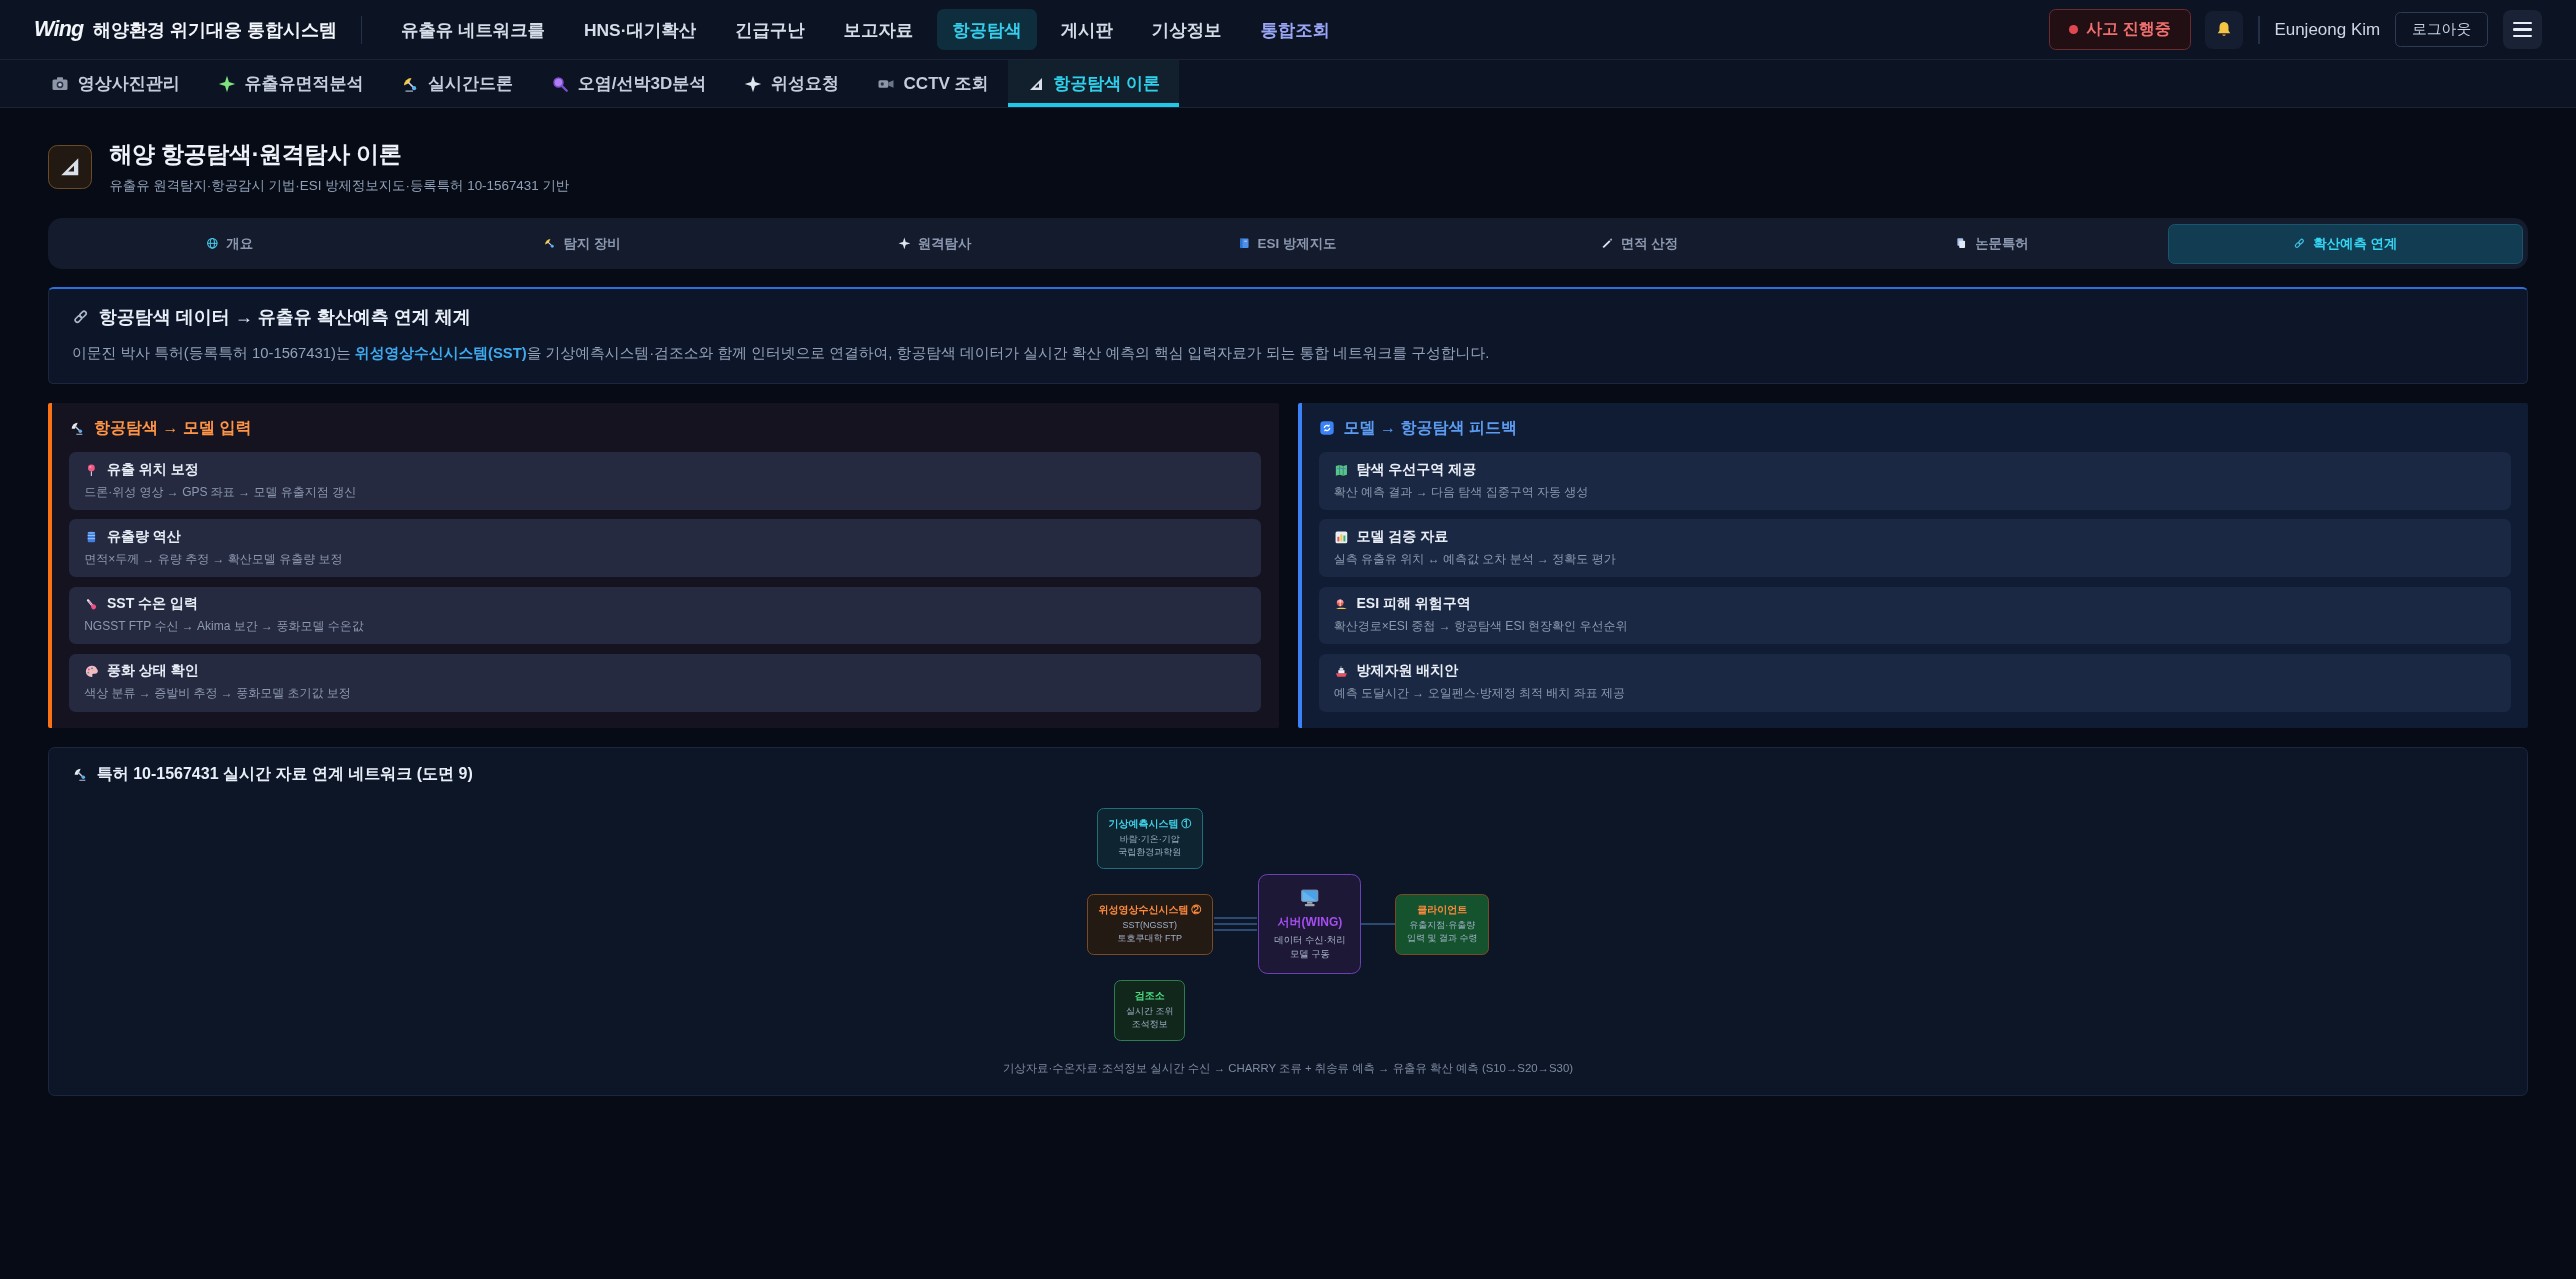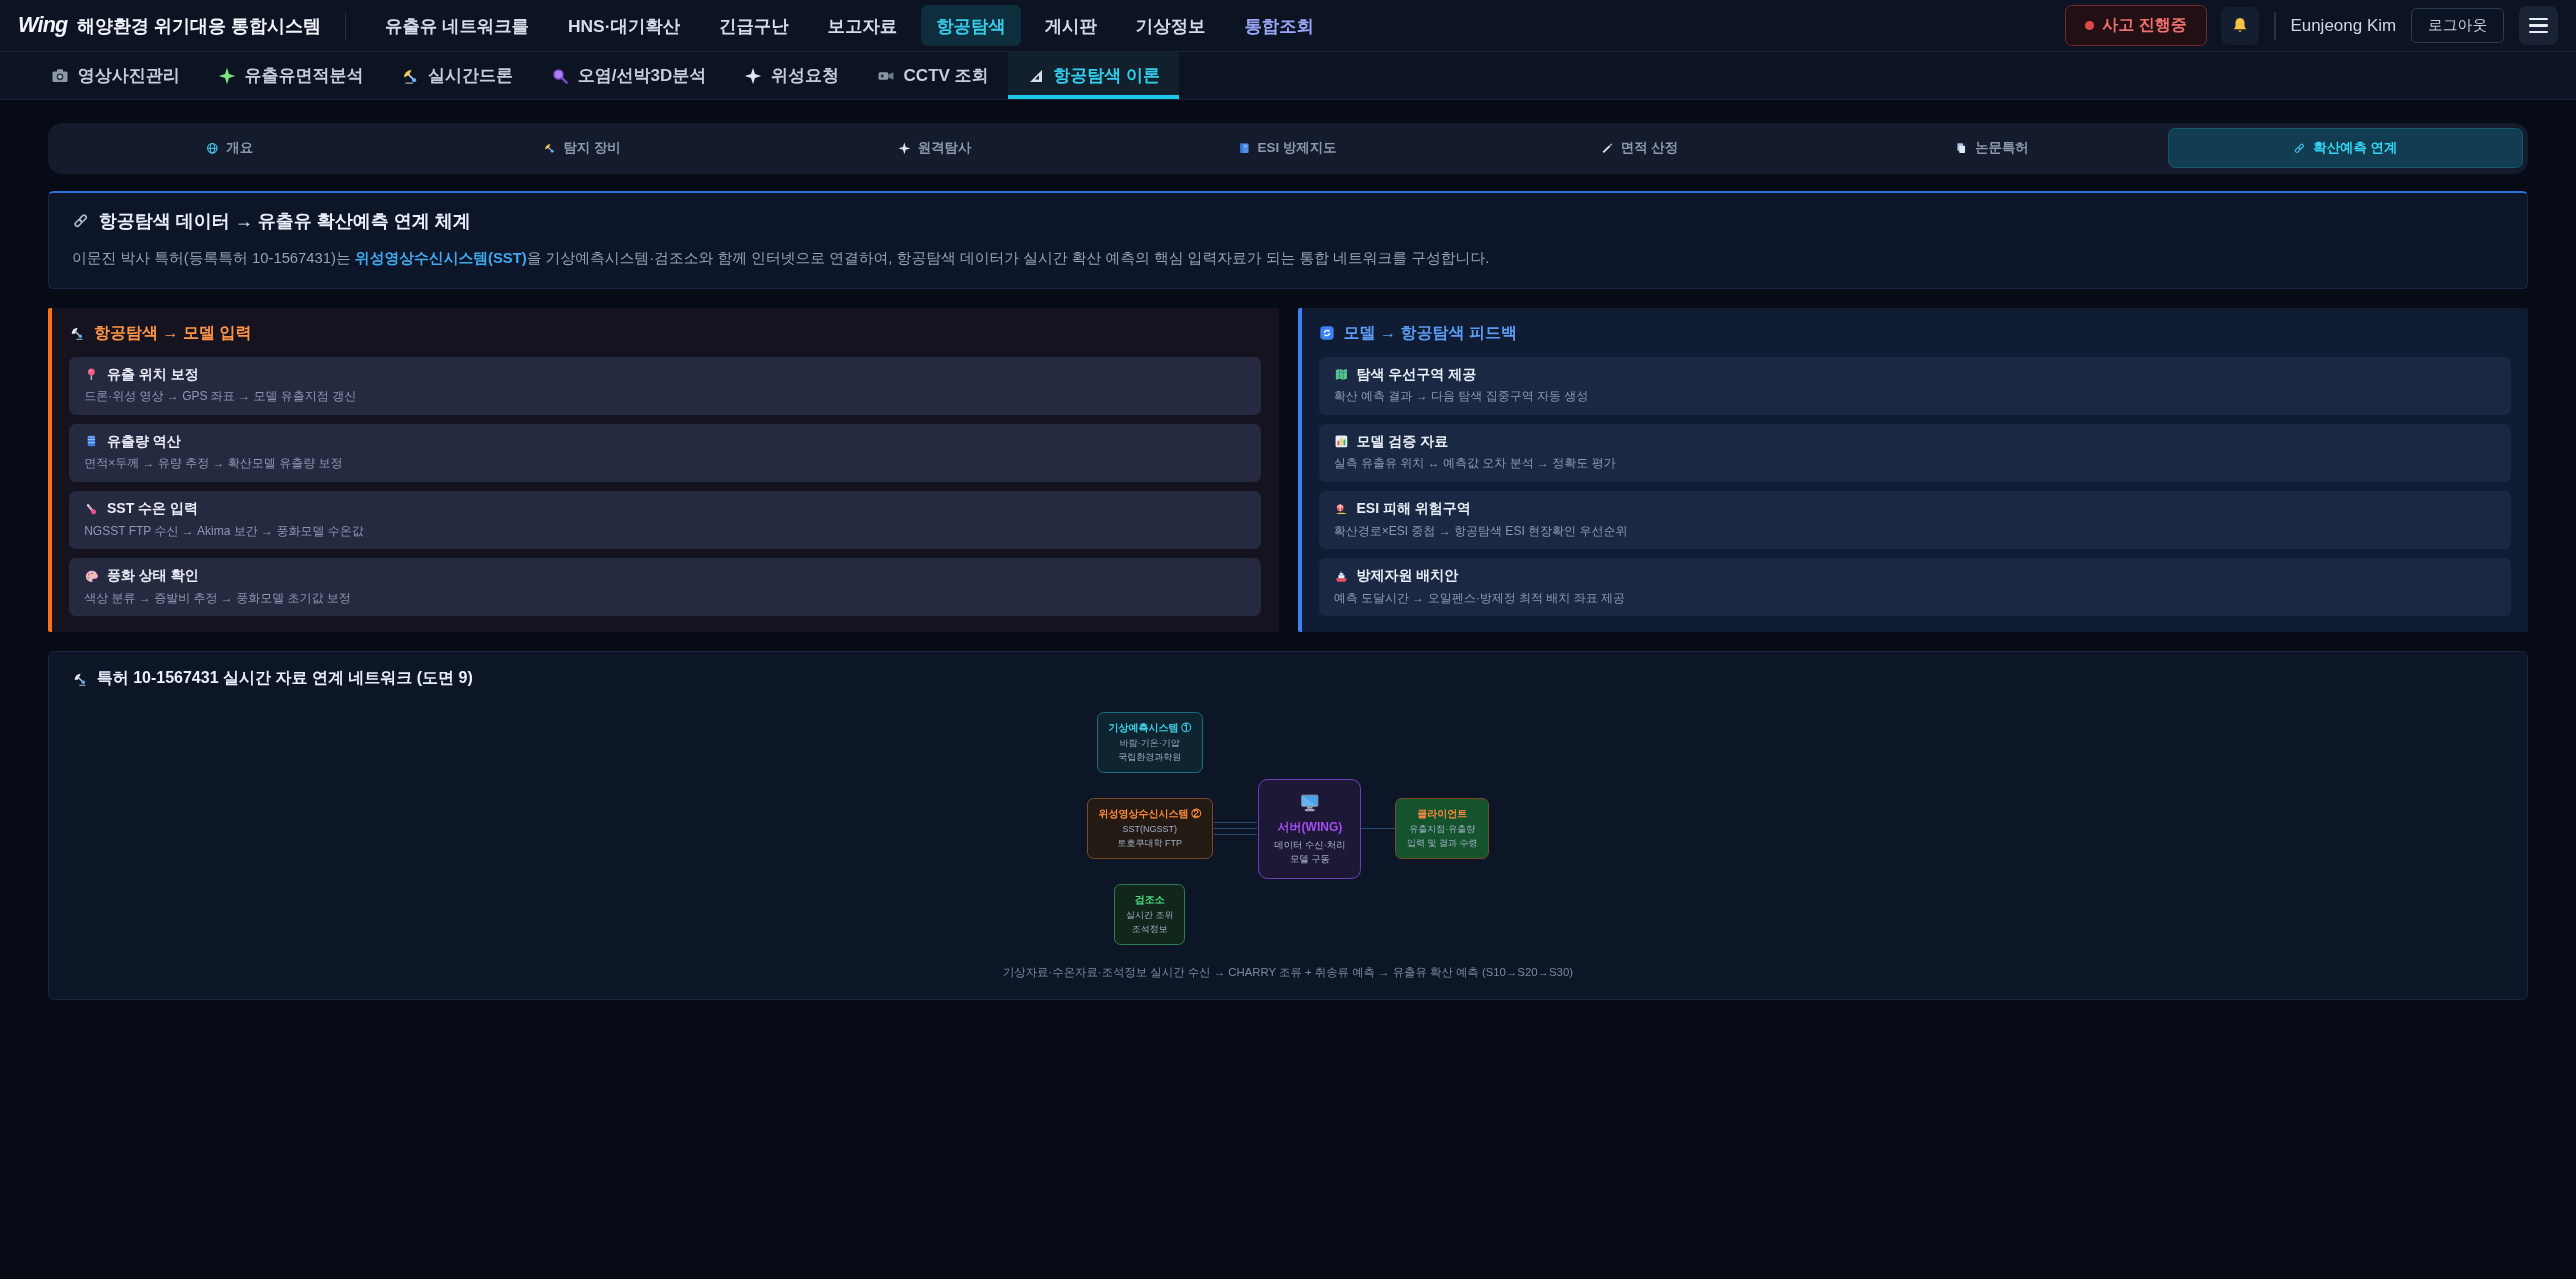--- a/index.html
+++ b/index.html
@@ -1,21 +1,21 @@
 <!DOCTYPE html>
 <html style="font-size:10.7px"><head>
 <meta charset="utf-8">
 <style>
   * { margin:0; padding:0; box-sizing:border-box; }
   html,body { background:#070b15; }
   body { width:2576px; height:1279px; font-family:"Liberation Sans", sans-serif; color:#e6ecf5; overflow:hidden; }
   .app { width:2576px; height:1279px; position:relative; }
 
   
-  .topnav { height:52px; background:#0c1424; border-bottom:0.7px solid #1a2436; display:flex; align-items:center; padding:0 18px; }
+  .topnav { height:60px; background:#0c1424; border-bottom:0.7px solid #1a2436; display:flex; align-items:center; padding:0 34px; }
   .brand { display:flex; align-items:center; gap:9.4px; cursor:pointer; }
   .brand-mark { font-size:21.5px; font-weight:800; font-style:italic; color:#f2f5fa; letter-spacing:-0.7px; }
   .brand-name { font-size:18px; font-weight:700; color:#f2f5fa; }
   .vdiv { width:1.3px; height:28px; background:#223049; margin:0 24px; }
   .mainmenu { display:flex; align-items:center; gap:9.4px; }
   .menu-item { font-size:17.4px; font-weight:600; color:#d5dce8; padding:8.7px 14.8px; border-radius:6.7px; cursor:pointer; white-space:nowrap; }
   .menu-item.active { background:#0e2e3e; color:#35cdea; }
   .menu-item.accent { color:#9aa5f5; }
   .topnav-right { margin-left:auto; display:flex; align-items:center; gap:14.8px; }
   .incident-badge { display:flex; align-items:center; gap:8.7px; padding:8.7px 19px; border:0.7px solid #6e2a2e; background:#220f14; border-radius:6.7px; font-size:16px; font-weight:600; color:#ef6e6e; cursor:pointer; }
@@ -183,20 +183,32 @@
       <svg viewBox="0 0 24 24" width="18" height="18">
           <path d="M4 20L20 20L20 4z" fill="#d9dfeb"></path>
           <path d="M10.5 16.5h5.5V11z" fill="#12202e"></path>
         </svg>
       <span>항공탐색 이론</span>
     </div>
   </div>
 
   <main>
 
+    <div class="title-block">
+      <div class="title-icon">
+        <svg viewBox="0 0 24 24" width="25.5" height="25.5">
+            <path d="M4 20L20 20L20 4z" fill="#d9dfeb"></path>
+            <path d="M10.5 16.5h5.5V11z" fill="#221a12"></path>
+          </svg>
+      </div>
+      <div>
+        <h1 class="page-title">해양 항공탐색·원격탐사 이론</h1>
+        <div class="page-subtitle">유출유 원격탐지·항공감시 기법·ESI 방제정보지도·등록특허 10-1567431 기반</div>
+      </div>
+    </div>
 
     <div class="pillbar">
       <div class="pill">
         <svg viewBox="0 0 24 24" width="12.7" height="12.7">
             <circle cx="12" cy="12" r="9" fill="none" stroke="#46c8ea" stroke-width="2"></circle>
             <ellipse cx="12" cy="12" rx="4" ry="9" fill="none" stroke="#46c8ea" stroke-width="2"></ellipse>
             <line x1="3" y1="12" x2="21" y2="12" stroke="#46c8ea" stroke-width="2"></line>
           </svg>
         <span>개요</span>
       </div>

